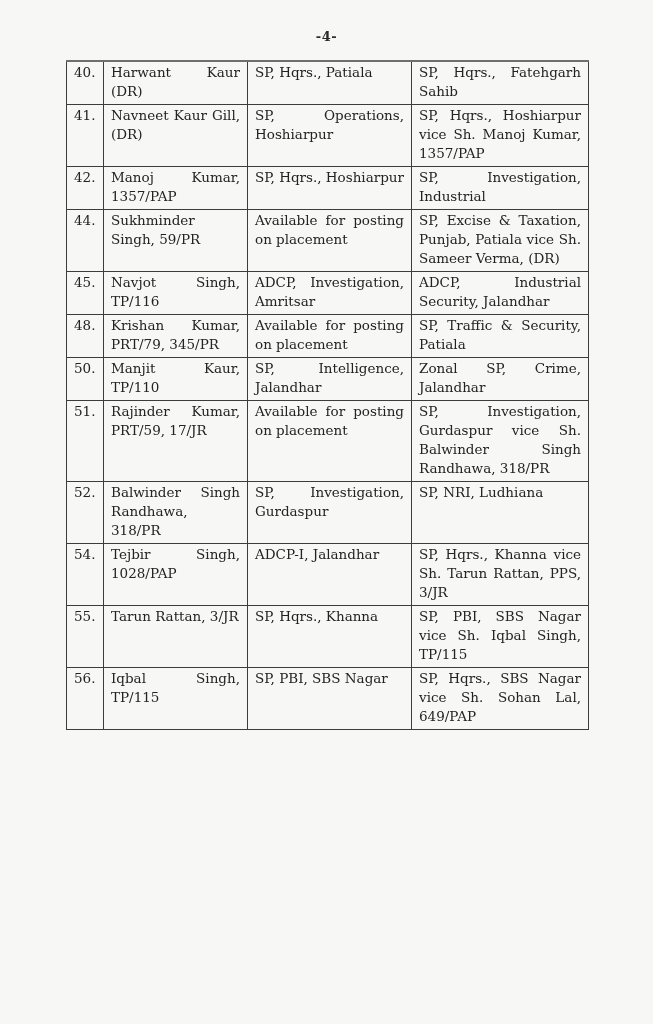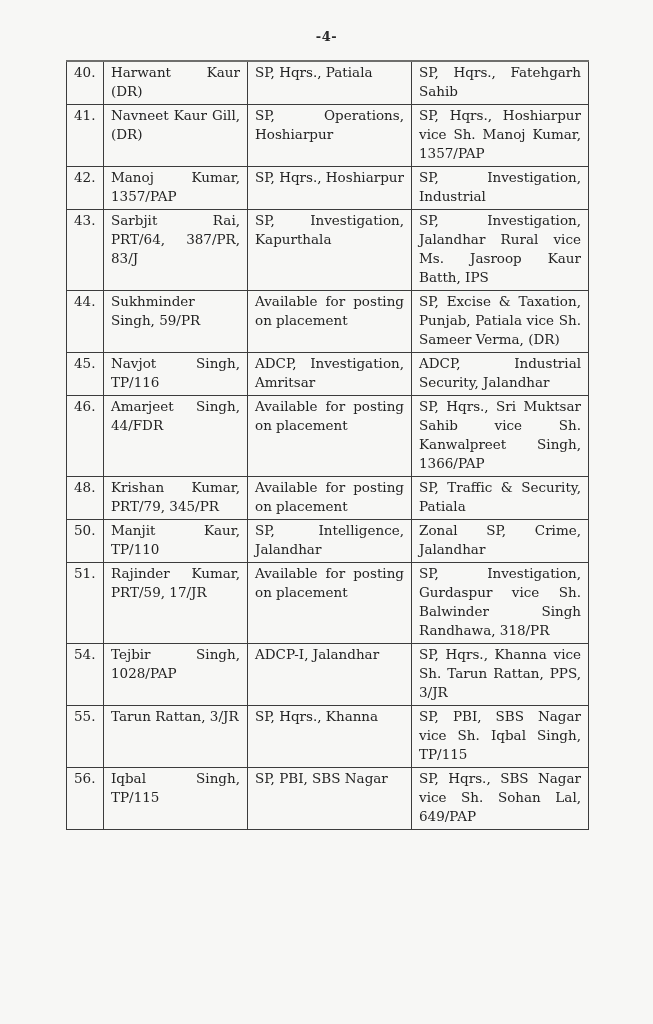--- a/index.html
+++ b/index.html
@@ -88,60 +88,54 @@
       <td class="c-pres">SP, Operations, Hoshiarpur</td>
       <td class="c-new">SP, Hqrs., Hoshiarpur vice Sh. Manoj Kumar, 1357/PAP</td>
     </tr>
         <tr>
       <td class="c-no">42.</td>
       <td class="c-name">Manoj Kumar, 1357/PAP</td>
       <td class="c-pres">SP, Hqrs., Hoshiarpur</td>
       <td class="c-new">SP, Investigation, Industrial</td>
     </tr>
         <tr>
-      <td class="c-no">43.</td>
-      <td class="c-name">Sarbjit Rai, PRT/64, 387/PR, 83/J</td>
-      <td class="c-pres">SP, Investigation, Kapurthala</td>
-      <td class="c-new">SP, Investigation, Jalandhar Rural vice Ms. Jasroop Kaur Batth, IPS</td>
-    </tr>
-        <tr>
       <td class="c-no">44.</td>
       <td class="c-name">Sukhminder Singh, 59/PR</td>
       <td class="c-pres">Available for posting on placement</td>
       <td class="c-new">SP, Excise &amp; Taxation, Punjab, Patiala vice Sh. Sameer Verma, (DR)</td>
     </tr>
         <tr>
       <td class="c-no">45.</td>
       <td class="c-name">Navjot Singh, TP/116</td>
       <td class="c-pres">ADCP, Investigation, Amritsar</td>
       <td class="c-new">ADCP, Industrial Security, Jalandhar</td>
-    </tr>
-        <tr>
-      <td class="c-no">46.</td>
-      <td class="c-name">Amarjeet Singh, 44/FDR</td>
-      <td class="c-pres">Available for posting on placement</td>
-      <td class="c-new">SP, Hqrs., Sri Muktsar Sahib vice Sh. Kanwalpreet Singh, 1366/PAP</td>
     </tr>
         <tr>
       <td class="c-no">48.</td>
       <td class="c-name">Krishan Kumar, PRT/79, 345/PR</td>
       <td class="c-pres">Available for posting on placement</td>
       <td class="c-new">SP, Traffic &amp; Security, Patiala</td>
     </tr>
         <tr>
       <td class="c-no">50.</td>
       <td class="c-name">Manjit Kaur, TP/110</td>
       <td class="c-pres">SP, Intelligence, Jalandhar</td>
       <td class="c-new">Zonal SP, Crime, Jalandhar</td>
     </tr>
         <tr>
       <td class="c-no">51.</td>
       <td class="c-name">Rajinder Kumar, PRT/59, 17/JR</td>
       <td class="c-pres">Available for posting on placement</td>
       <td class="c-new">SP, Investigation, Gurdaspur vice Sh. Balwinder Singh Randhawa, 318/PR</td>
+    </tr>
+        <tr>
+      <td class="c-no">52.</td>
+      <td class="c-name">Balwinder Singh Randhawa, 318/PR</td>
+      <td class="c-pres">SP, Investigation, Gurdaspur</td>
+      <td class="c-new">SP, NRI, Ludhiana</td>
     </tr>
         <tr>
       <td class="c-no">54.</td>
       <td class="c-name">Tejbir Singh, 1028/PAP</td>
       <td class="c-pres">ADCP-I, Jalandhar</td>
       <td class="c-new">SP, Hqrs., Khanna vice Sh. Tarun Rattan, PPS, 3/JR</td>
     </tr>
         <tr>
       <td class="c-no">55.</td>
       <td class="c-name">Tarun Rattan, 3/JR</td>

